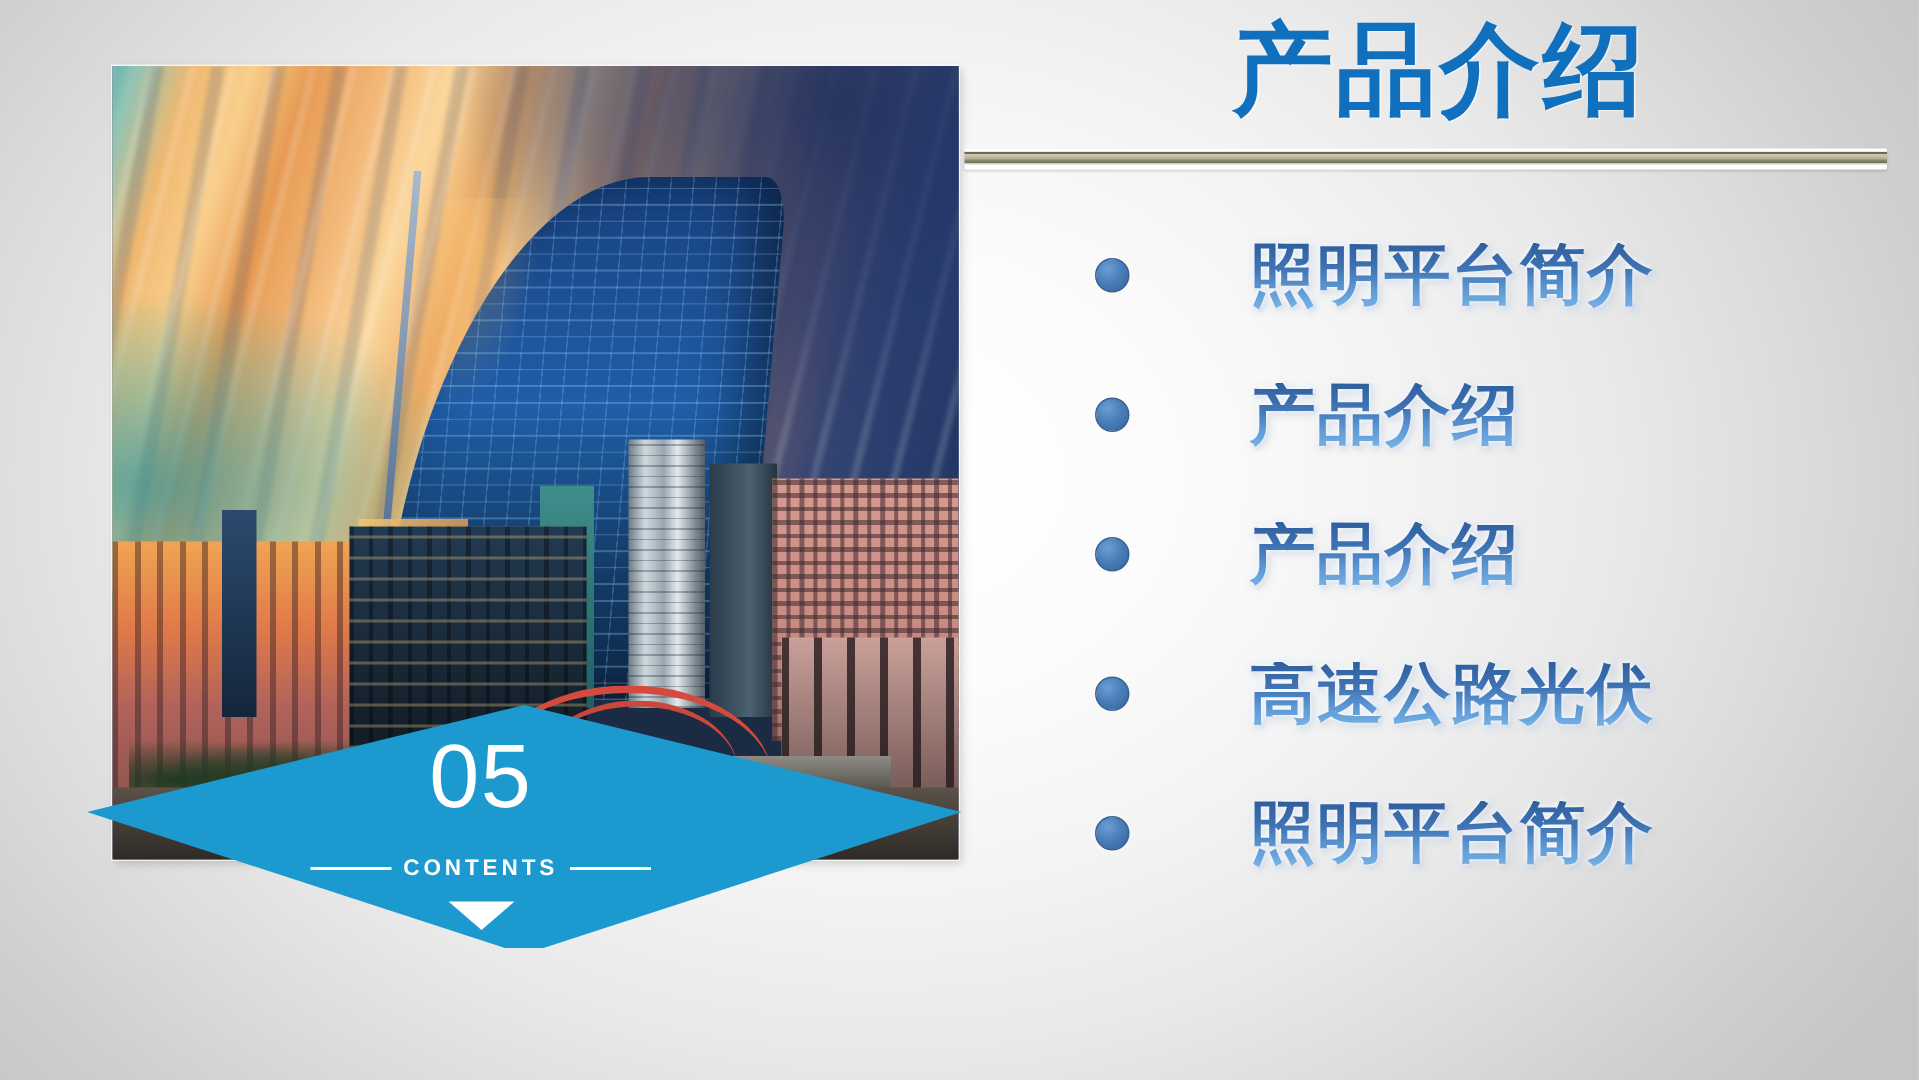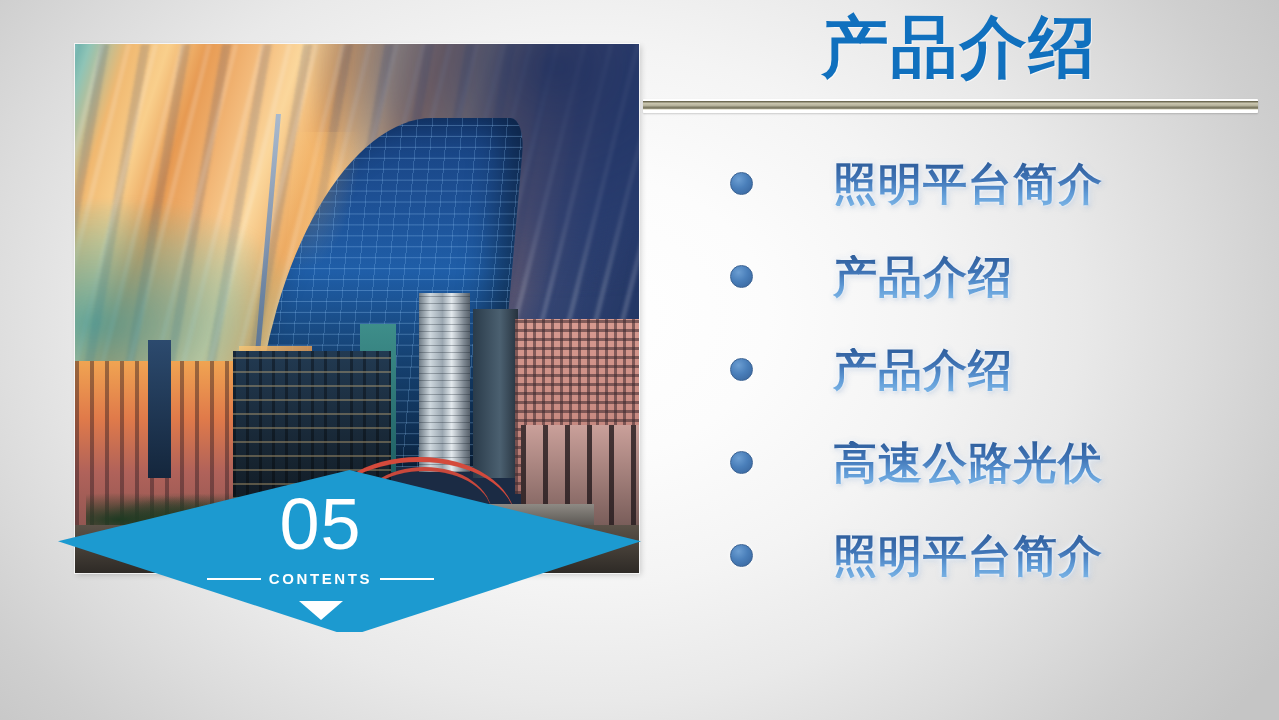--- a/index.html
+++ b/index.html
@@ -193,21 +193,21 @@
     position:absolute;
     left:58px; top:470px;
     width:583px; height:162px;
     background:#1c9ad0;
     clip-path:polygon(0% 44%, 50% 0%, 100% 44%, 52.2% 100%, 50% 100%, 47.8% 100%);
     z-index:4;
   }
   .badge-num{
     position:absolute; left:0; right:0; top:488px;
     text-align:center;
-    font-size:72px; font-weight:400; letter-spacing:1px;
+    font-size:60px; font-weight:400; letter-spacing:1px;
     color:#ffffff; line-height:1;
     width:641px;
     z-index:6;
   }
   .badge-sub{
     position:absolute; top:570px; left:0; width:641px;
     display:flex; align-items:center; justify-content:center; gap:8px;
     z-index:6;
   }
   .badge-sub .rule{ display:block; width:54px; height:2px; background:#fff; }

